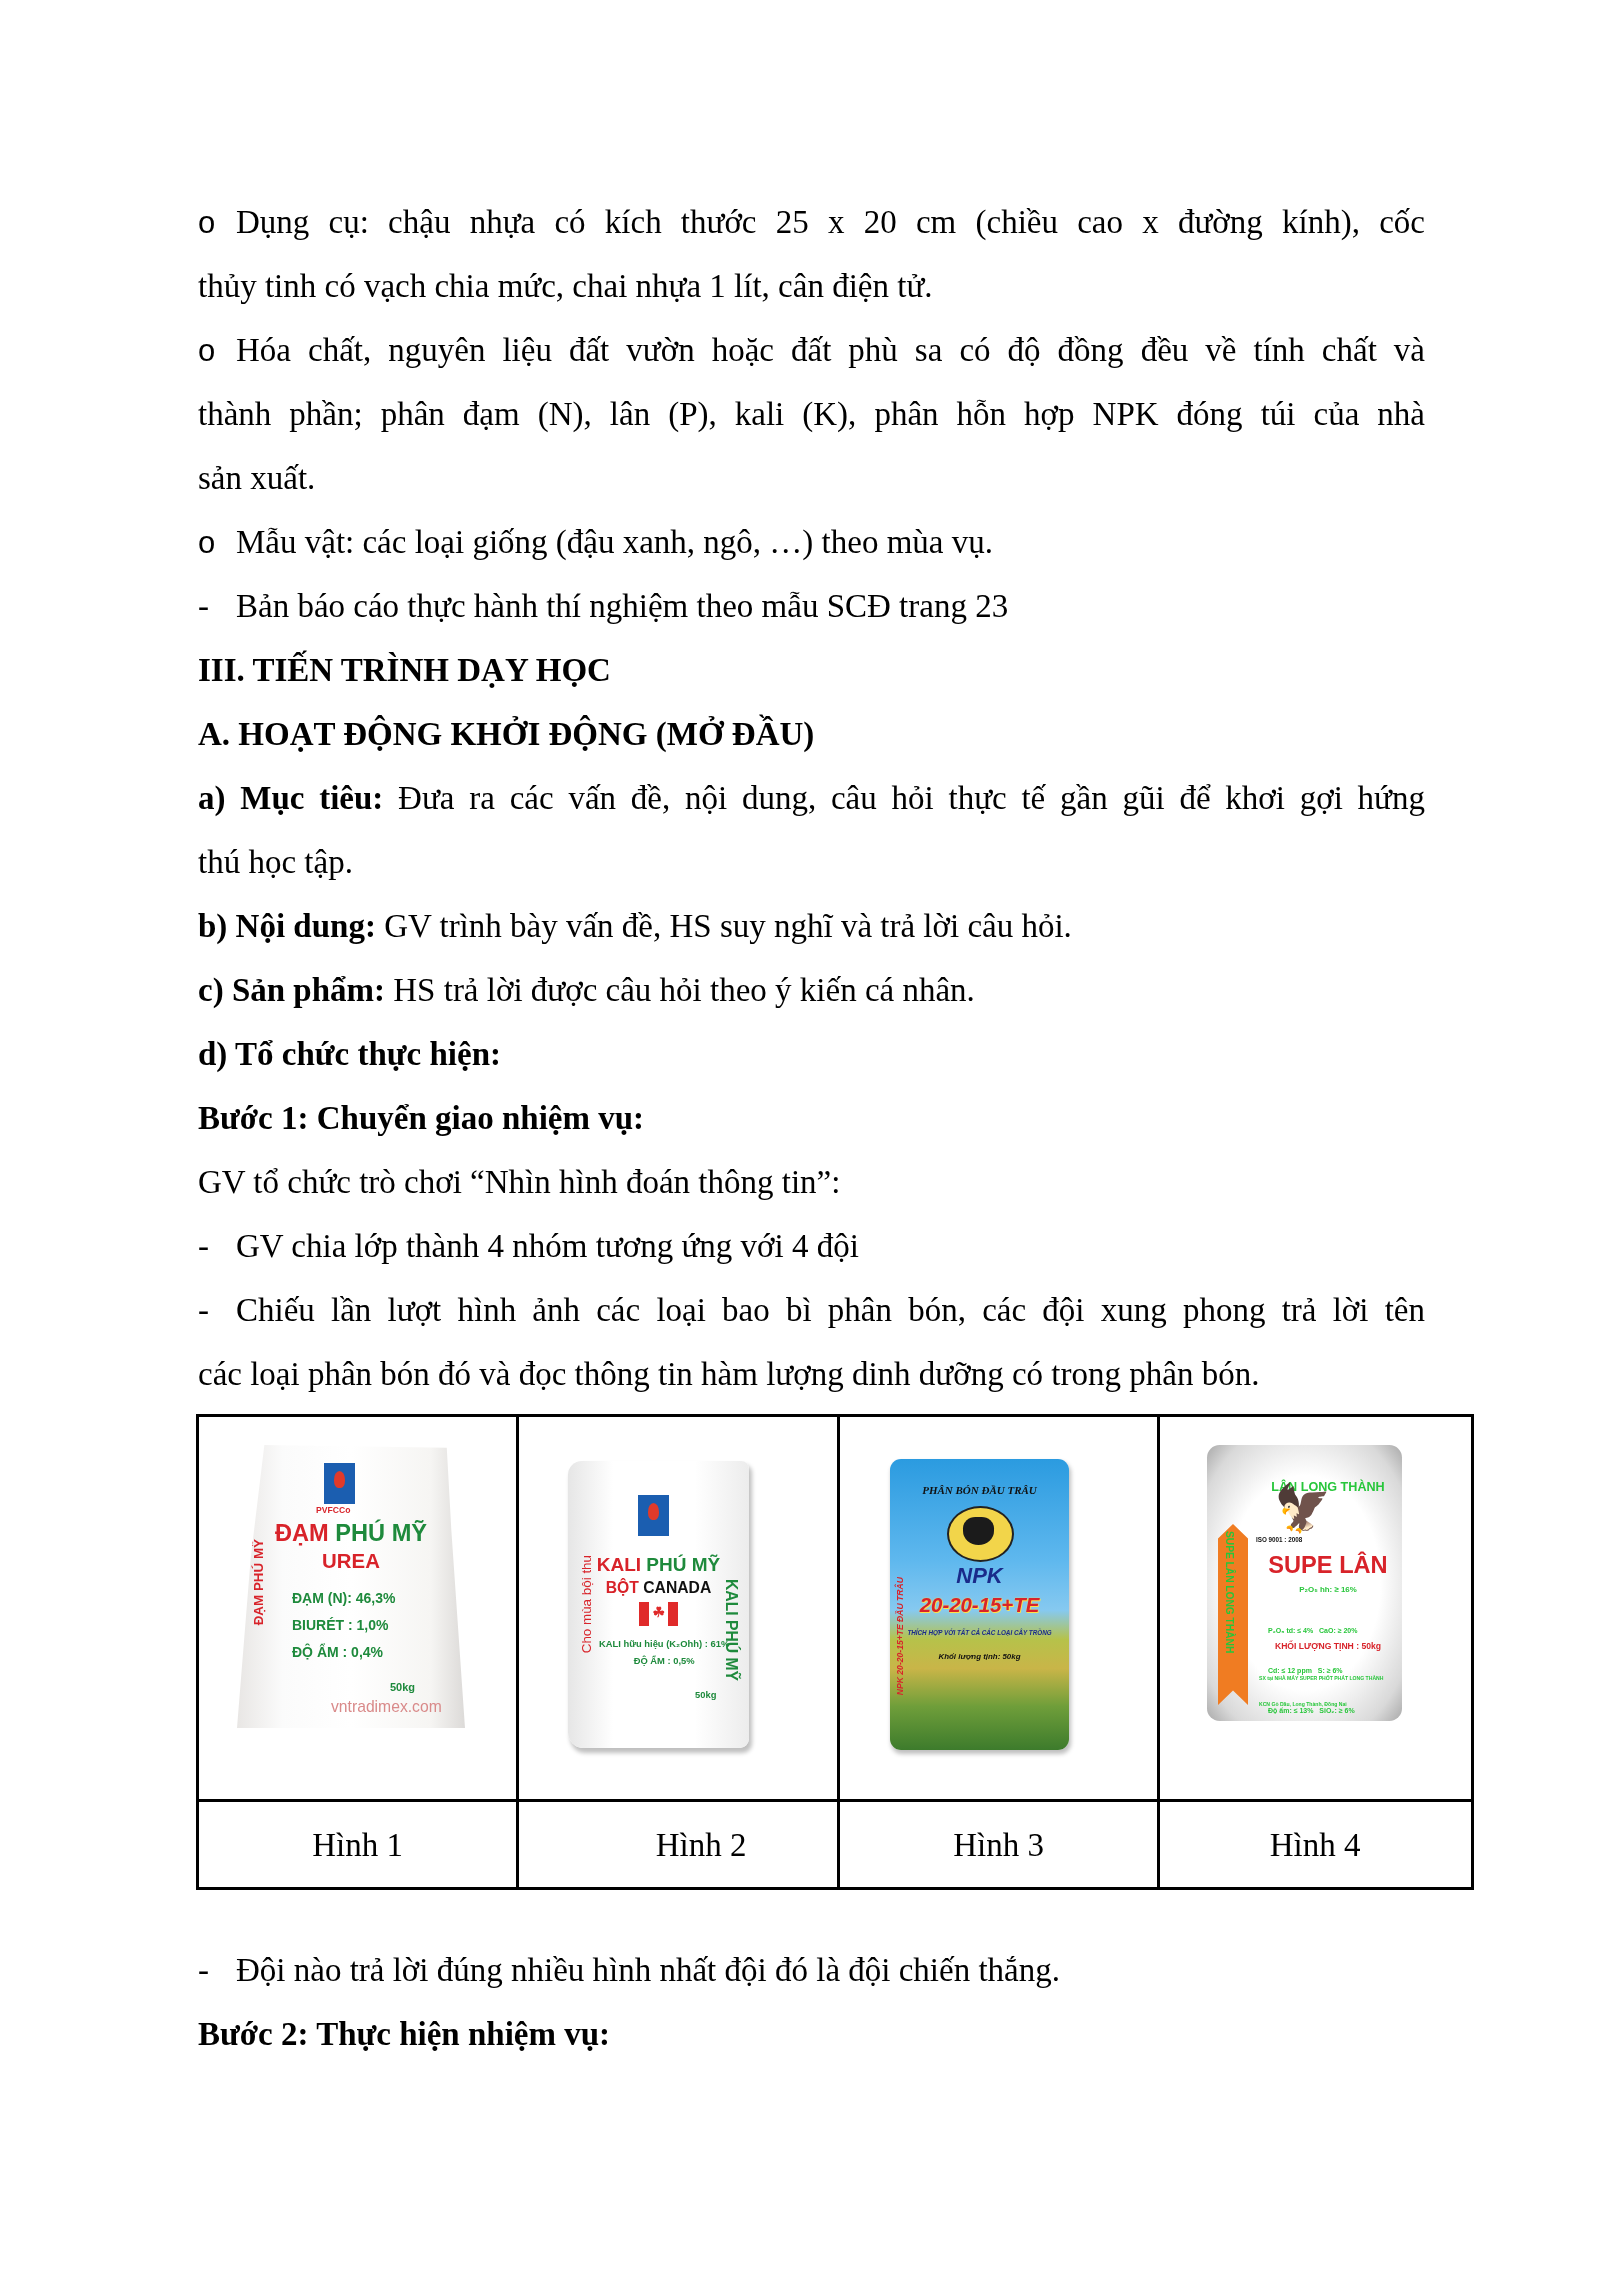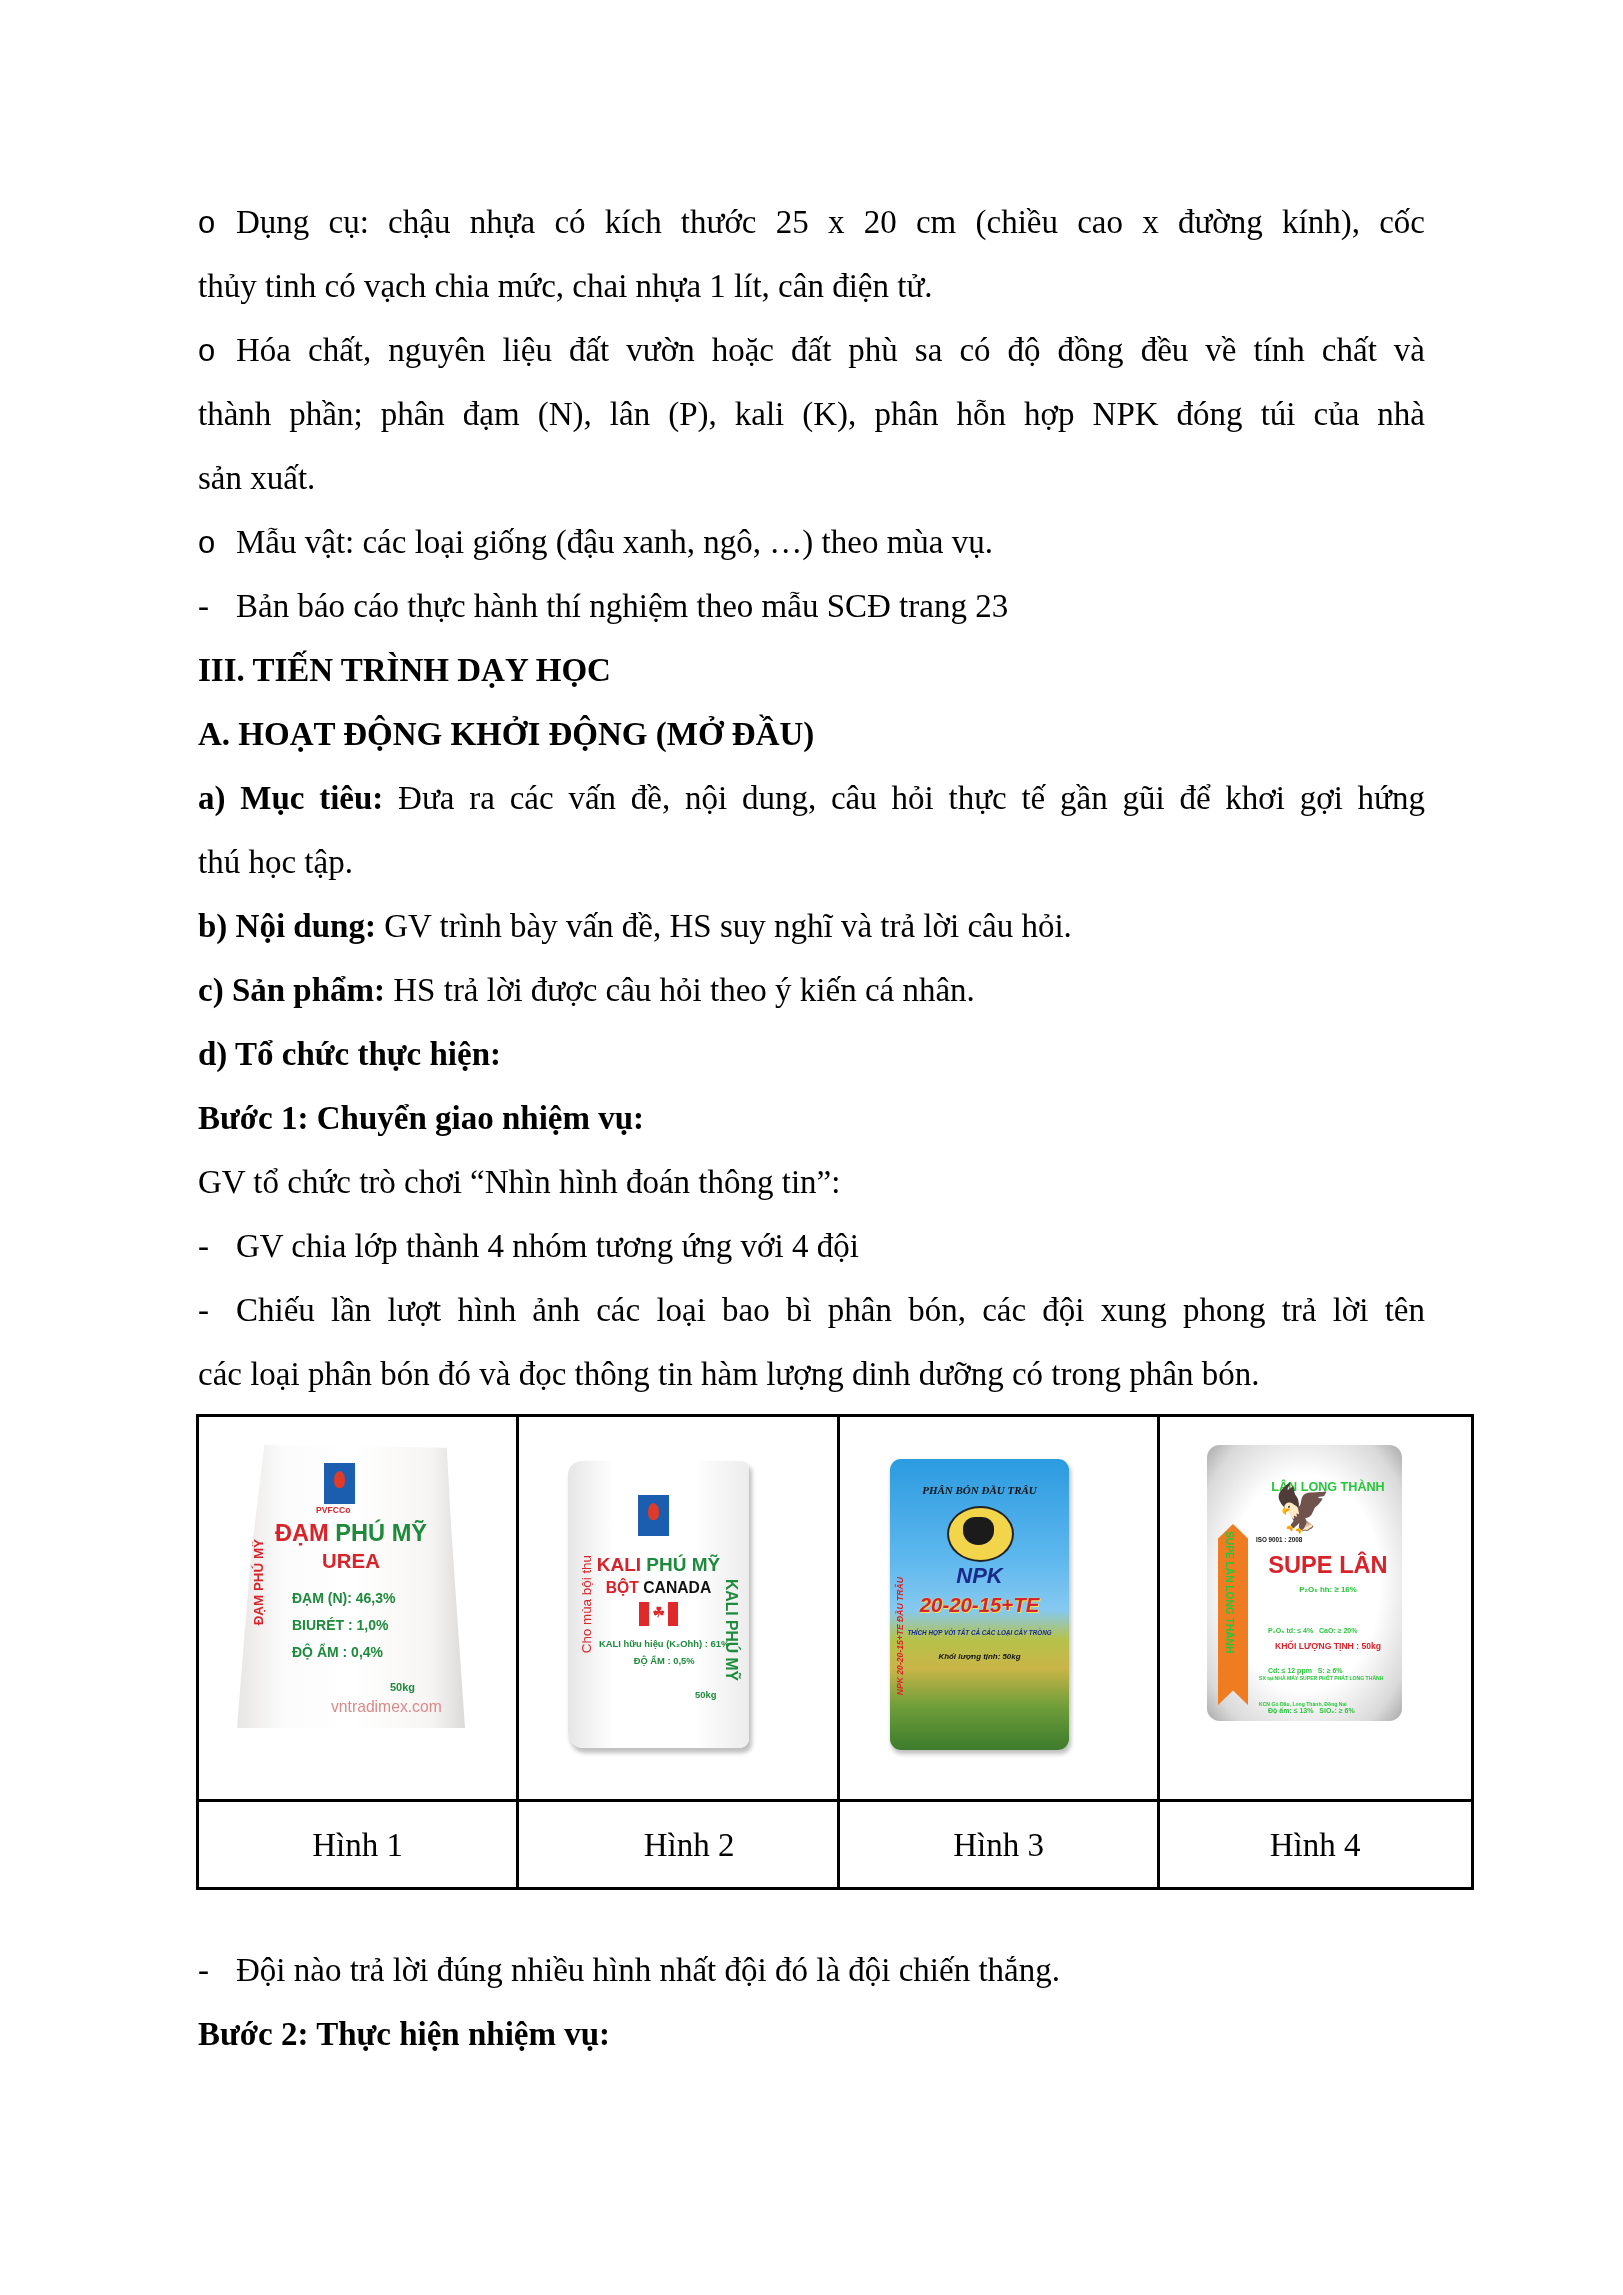--- a/index.html
+++ b/index.html
@@ -168,21 +168,21 @@
       <div class="t-lgreen" style="position:absolute;left:52px;top:212px;font-size:5.1px;text-align:left;line-height:8.6px;white-space:pre">
         <div>SX tại NHÀ MÁY SUPER PHỐT PHÁT LONG THÀNH</div>
         <div>KCN Gò Dầu, Long Thành, Đồng Nai</div>
         
         
         
       </div>
     </div>
 
     <div class="cap" style="left:0;width:317px">Hình 1</div>
-    <div class="cap" style="left:304px;width:372px">Hình 2</div>
+    <div class="cap" style="left:316px;width:372px">Hình 2</div>
     <div class="cap" style="left:641px;width:317px">Hình 3</div>
     <div class="cap" style="left:961px;width:310px">Hình 4</div>
   </div>
 
   <div class="line" style="top:1951px">
     <span class="bul-d">-</span><span>Đội nào trả lời đúng nhiều hình nhất đội đó là đội chiến thắng.</span>
   </div>
   <div class="line b" style="top:2015px">Bước 2: Thực hiện nhiệm vụ:</div>
 
 </div>

